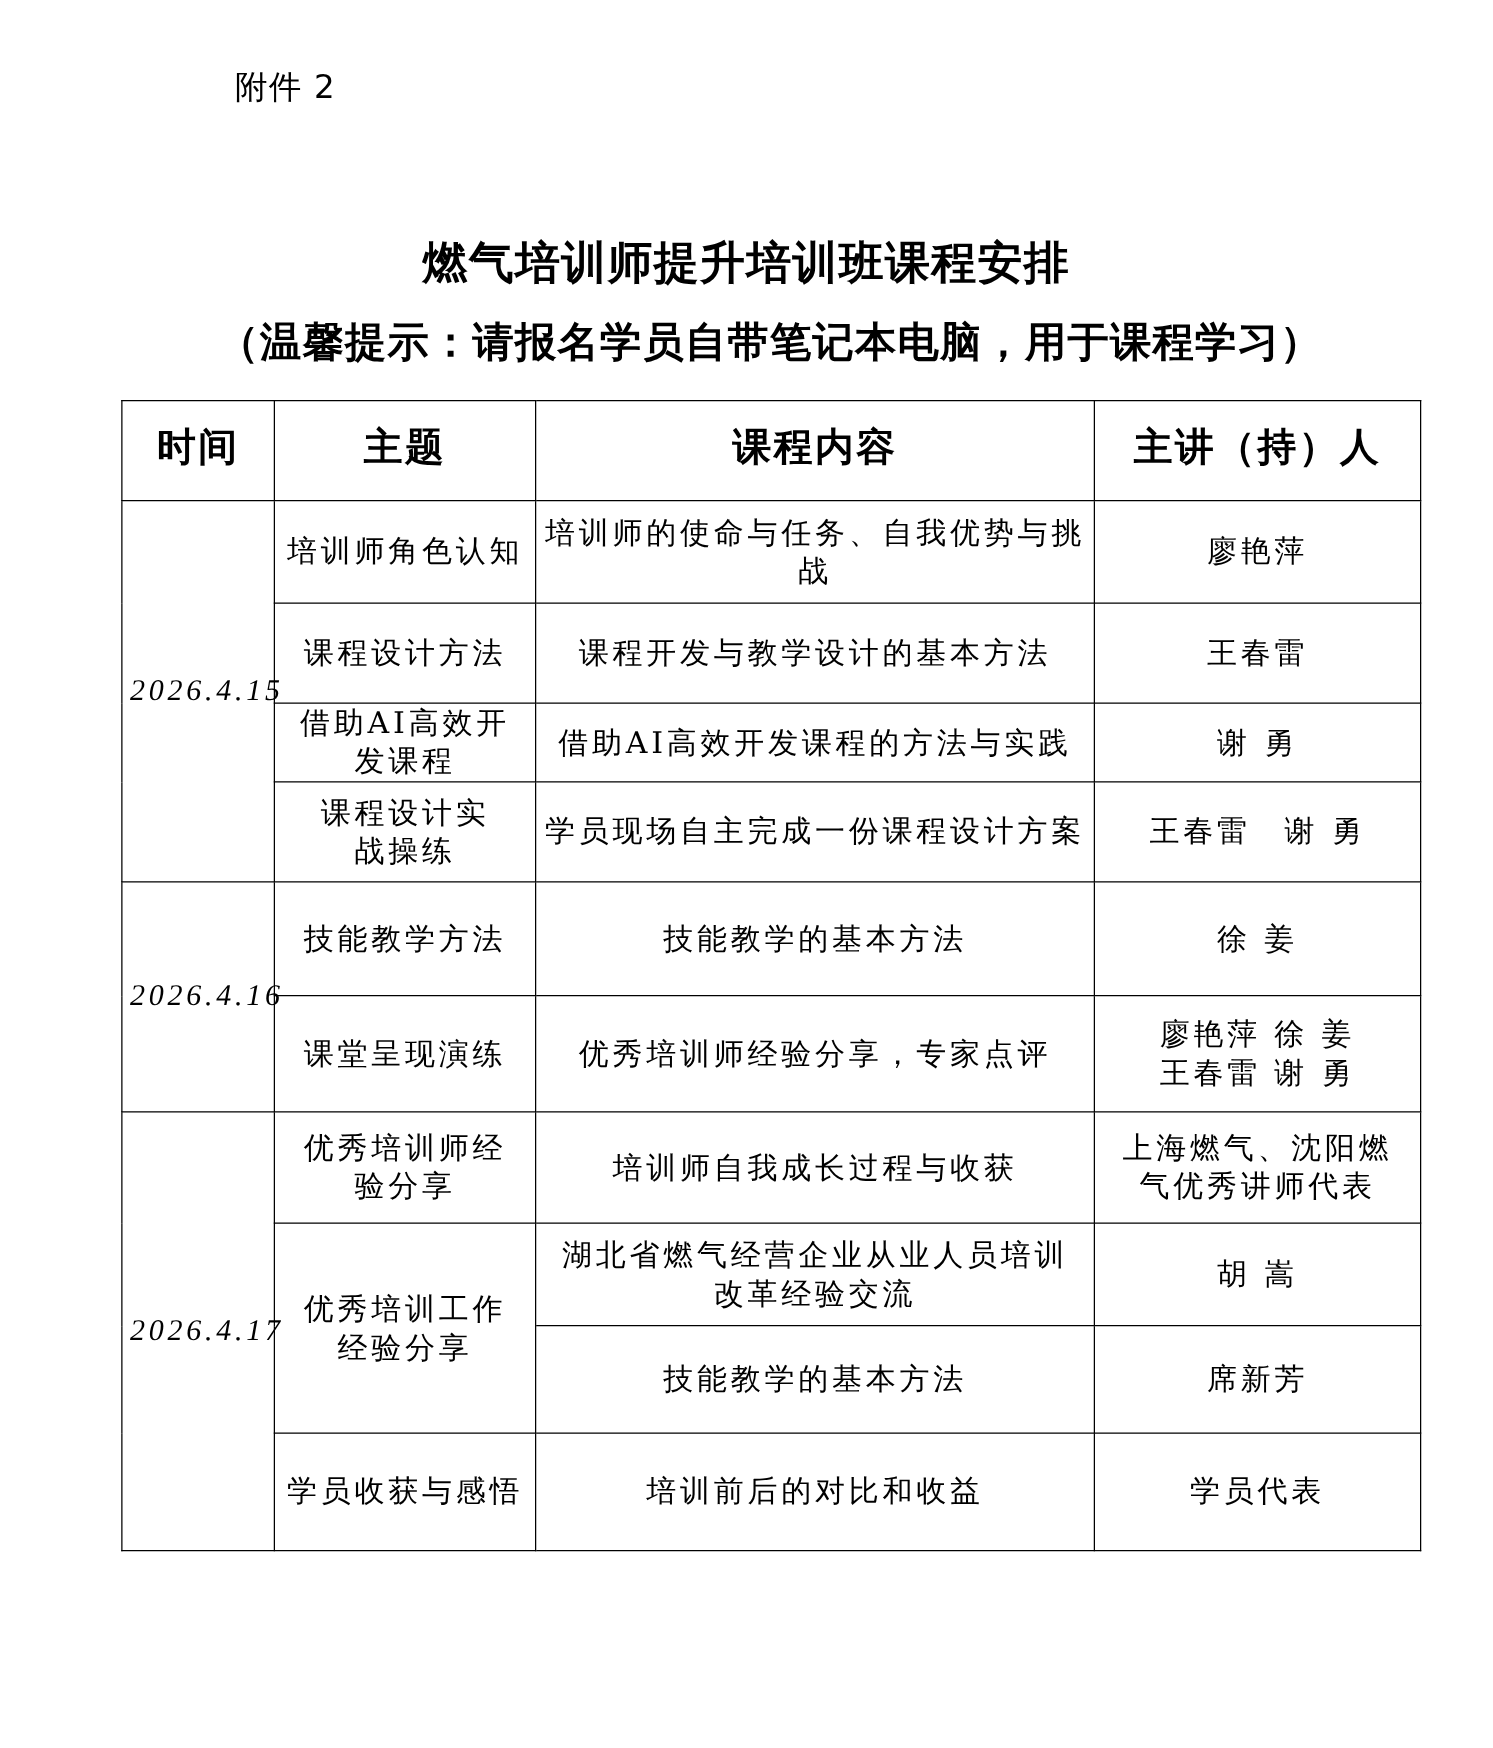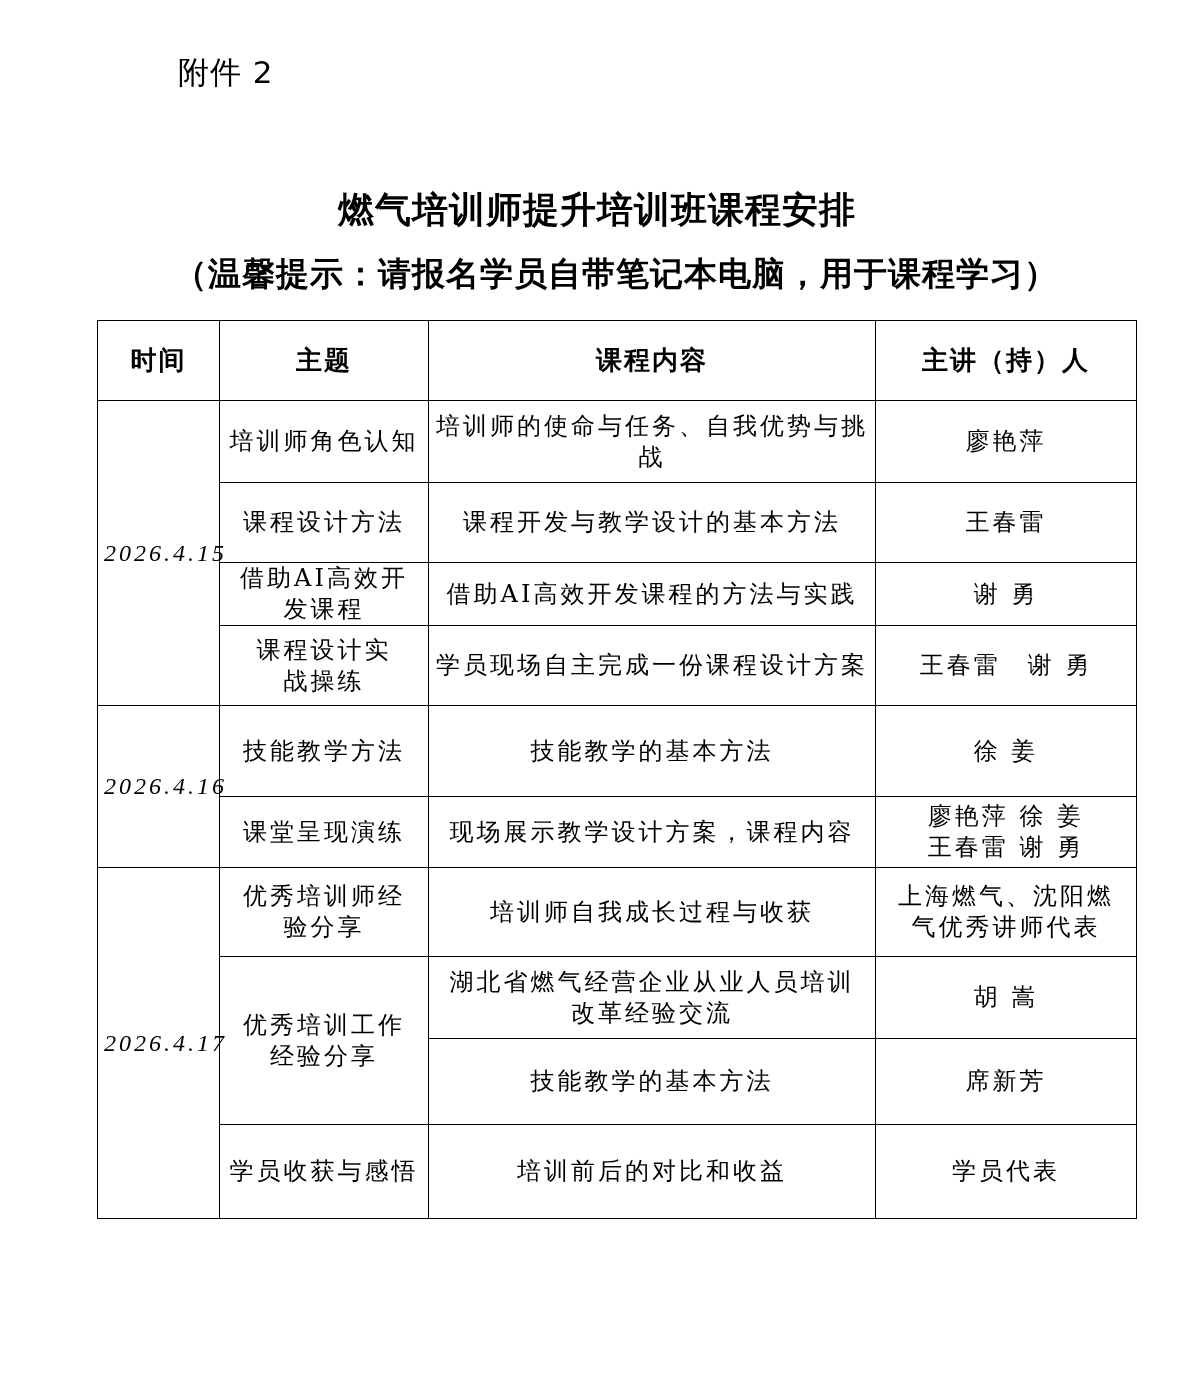--- a/index.html
+++ b/index.html
@@ -1,31 +1,31 @@
 <!DOCTYPE html>
 <html><head>
 <meta charset="utf-8">
 <style>
   html, body { margin: 0; padding: 0; background: #ffffff; }
   body { width: 1194px; height: 1398px; position: relative; overflow: hidden;
          font-family: "DejaVu Serif", "Liberation Serif", serif; color: #000; }
-  .attach { position: absolute; left: 178px; top: 52px; font-size: 31px;
+  .attach { position: absolute; left: 188px; top: 52px; font-size: 26px;
             font-family: "DejaVu Sans", "Liberation Sans", sans-serif; letter-spacing: 1px; }
   .title { position: absolute; left: 0; width: 1194px; top: 186px; text-align: center;
            font-size: 36px; font-weight: bold; letter-spacing: 1px;
            font-family: "DejaVu Serif", "Liberation Serif", serif; }
   .subtitle { position: absolute; left: 0; width: 1232px; top: 252px; text-align: center;
               font-size: 33px; font-weight: bold; letter-spacing: 1px;
               font-family: "DejaVu Sans", "Liberation Sans", sans-serif; }
   table.sched { position: absolute; left: 97px; top: 320px; border-collapse: collapse;
                 table-layout: fixed; width: 1039px; }
   table.sched td, table.sched th { border: 1.5px solid #000; text-align: center; vertical-align: middle;
                 padding: 0 6px; font-size: 24px; line-height: 31px; font-weight: normal; letter-spacing: 3px; }
-  table.sched th { font-size: 26px; font-weight: bold; letter-spacing: 2px;
-                   font-family: Liberation Sans, sans-serif; }
+  table.sched th { font-size: 31px; font-weight: bold; letter-spacing: 2px;
+                   font-family: Liberation Mono, monospace; }
   td.date { font-family: "Liberation Serif", "DejaVu Serif", serif; font-size: 21px; letter-spacing: 0; font-style: italic; }
   td.content { border-right-width: 1px; }
 </style>
 </head>
 <body>
 
 <div class="attach">附件 2</div>
 <div class="title">燃气培训师提升培训班课程安排</div>
 <div class="subtitle">（温馨提示：请报名学员自带笔记本电脑，用于课程学习）</div>
 
@@ -65,23 +65,23 @@
     <td class="content">学员现场自主完成一份课程设计方案</td>
     <td>王春雷　谢 勇</td>
   </tr>
 
   <tr style="height:91px">
     <td class="date" rowspan="2">2026.4.16</td>
     <td>技能教学方法</td>
     <td class="content">技能教学的基本方法</td>
     <td>徐 姜</td>
   </tr>
-  <tr style="height:71px">
+  <tr style="height:93px">
     <td>课堂呈现演练</td>
-    <td class="content">现场展示教学设计方案，课程内容</td>
+    <td class="content">优秀培训师经验分享，专家点评</td>
     <td style="padding:0 50px">廖艳萍 徐 姜 王春雷 谢 勇</td>
   </tr>
 
   <tr style="height:89px">
     <td class="date" rowspan="4">2026.4.17</td>
     <td style="padding:0 14px">优秀培训师经验分享</td>
     <td class="content">培训师自我成长过程与收获</td>
     <td style="padding:0 14px">上海燃气、沈阳燃气优秀讲师代表</td>
   </tr>
   <tr style="height:82px">

